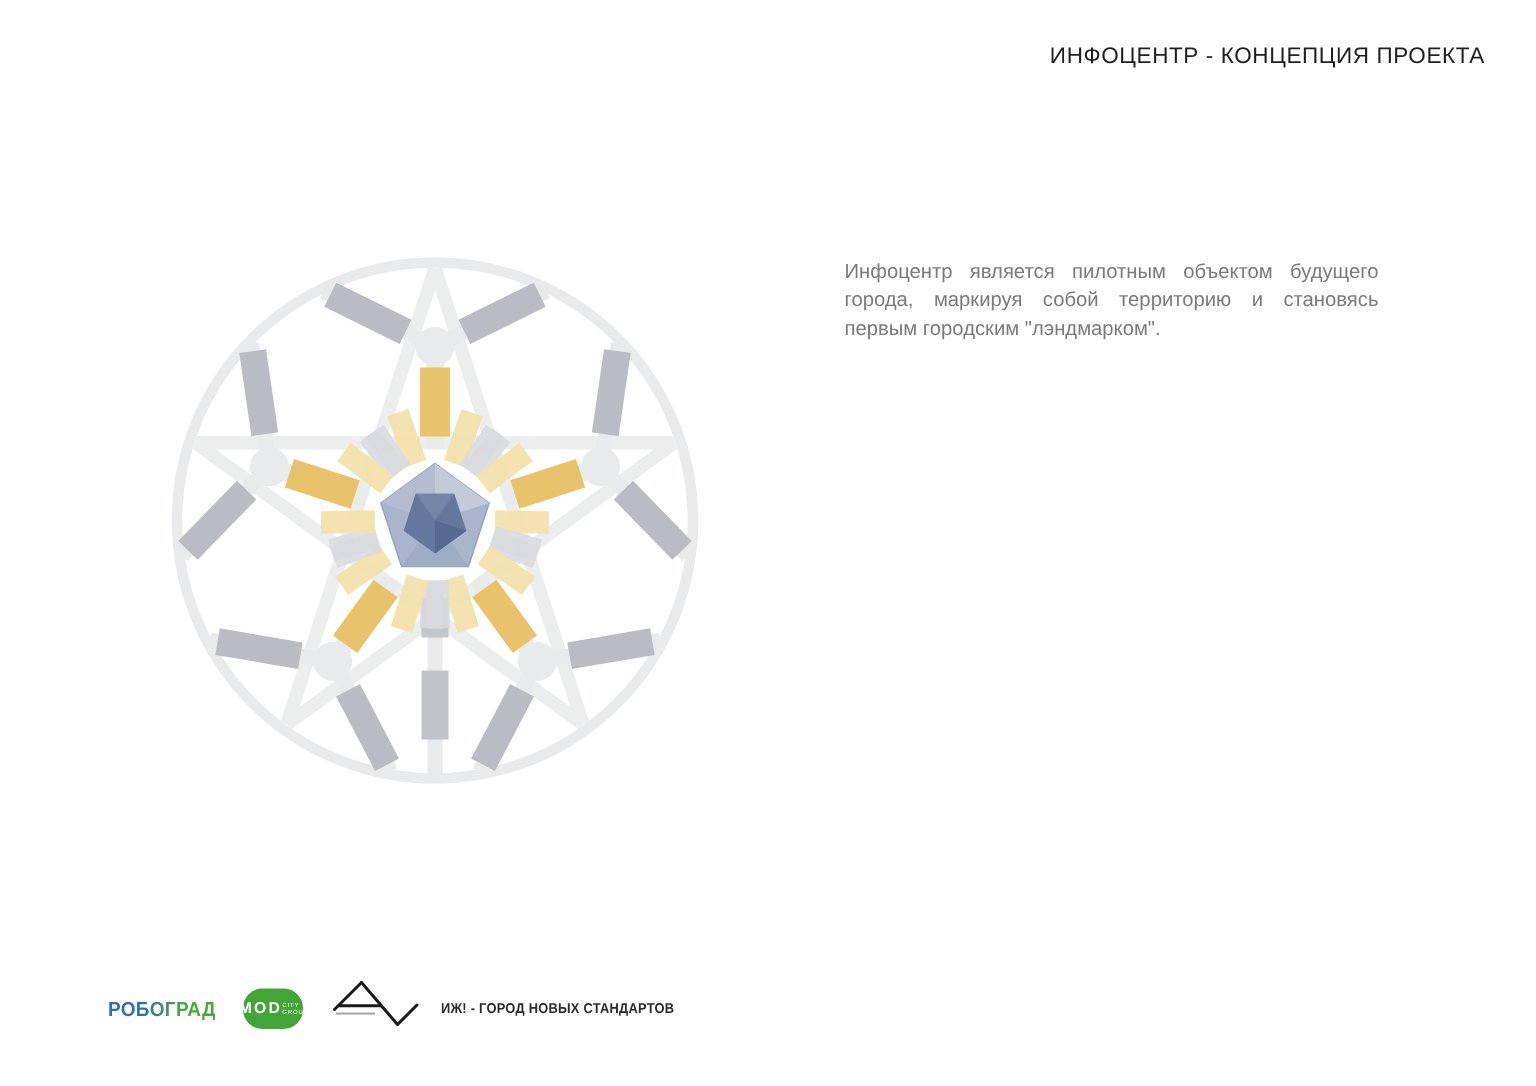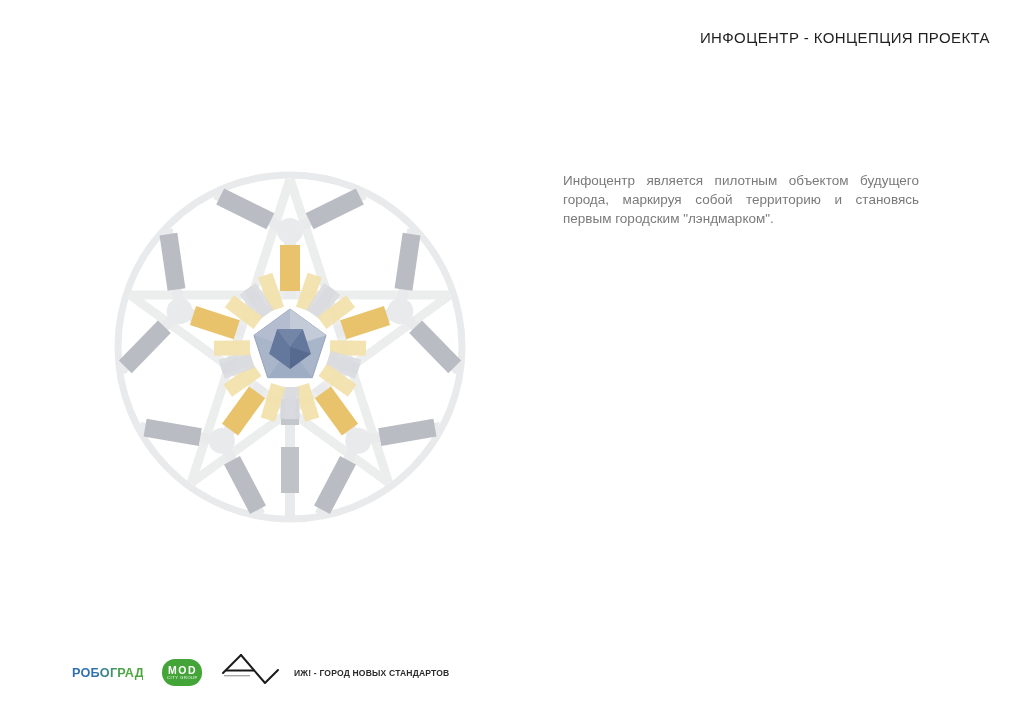--- a/index.html
+++ b/index.html
@@ -25,21 +25,21 @@
   }
   .robograd {
     display:inline-block; font-weight:bold; font-size:13.5px; letter-spacing:0.2px;
     background:linear-gradient(90deg,#2f6eb4 0%,#2f6eb4 30%,#4aa63d 72%,#4aa63d 100%);
     -webkit-background-clip:text; background-clip:text;
     color:transparent; transform:scaleX(.94); transform-origin:left center;
     white-space:nowrap;
   }
   .mod-pill {
     width:40px; height:27px; background:#43a437; border-radius:13px;
-    display:flex; flex-direction:column; align-items:center; justify-content:center;
+    display:flex; flex-direction:row; align-items:center; justify-content:center;
     color:#ffffff; flex:0 0 auto;
   }
   .mod-text { font-size:10.5px; font-weight:bold; letter-spacing:1.5px; line-height:10px; }
   .mod-sub  { font-size:4px; letter-spacing:0.6px; line-height:5px; }
   .izh-logo { flex:0 0 auto; margin-left:6px; }
   .izh-slogan {
     display:inline-block; font-size:9.5px; font-weight:bold; color:#2a2a2a;
     letter-spacing:0.2px; transform:scaleX(.9); transform-origin:left center;
     white-space:nowrap;
   }

